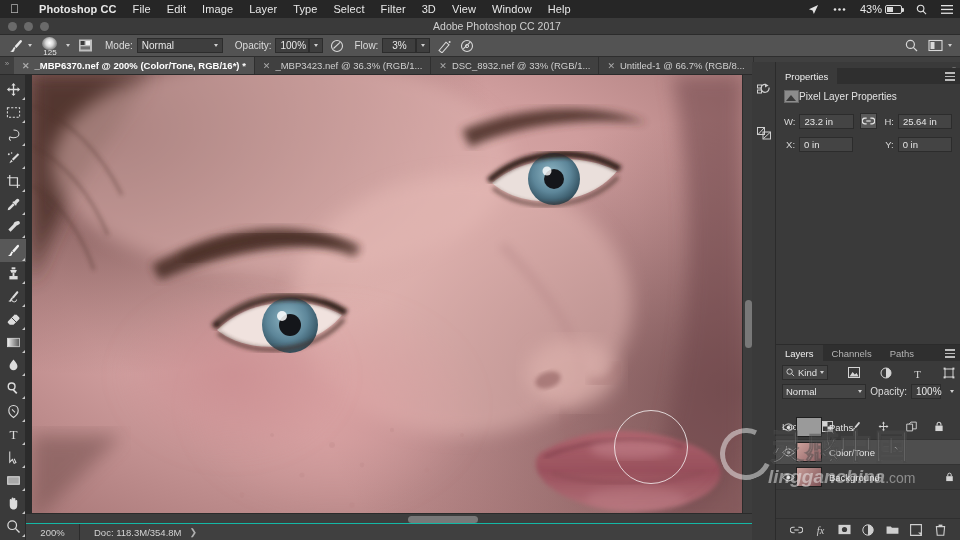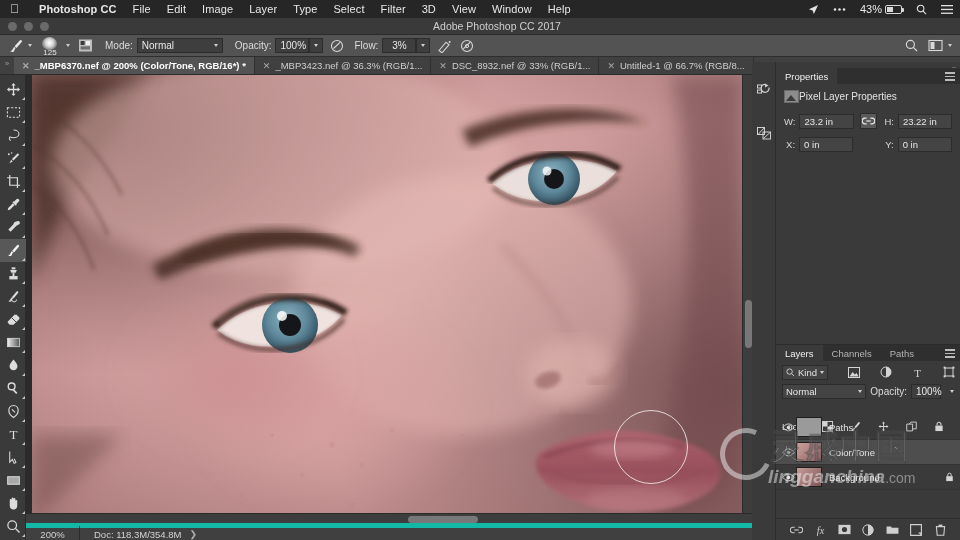--- a/index.html
+++ b/index.html
@@ -76,21 +76,21 @@
     background:#c49a9a; }
   .vscroll { position:absolute; right:0px; top:0; width:10px; height:448px; background:#3d3d3d;
     border-left:1px solid #2b2b2b; }
   .vthumb { position:absolute; left:2px; top:225px; width:7px; height:48px; border-radius:4px;
     background:#787878; }
   .hscroll { position:absolute; left:0; bottom:17px; width:726px; height:10px; background:#3d3d3d;
     border-top:1px solid #2b2b2b; }
   .hthumb { position:absolute; top:2px; left:382px; width:70px; height:7px; border-radius:4px;
     background:#787878; }
   .statusbar { position:absolute; left:0; bottom:0; width:726px; height:17px; background:#404040;
-    border-top:5px solid #14b8a6; display:flex; align-items:center; color:#d2d2d2; font-size:9.5px; }
+    border-top:1px solid #14b8a6; display:flex; align-items:center; color:#d2d2d2; font-size:9.5px; }
   .statusbar .zoomv { width:54px; text-align:center; border-right:1px solid #2b2b2b; line-height:17px; }
   .statusbar .doc { padding-left:14px; }
   .statusbar .arw { margin-left:8px; color:#b0b0b0; font-size:9px; }
   .brushcursor { position:absolute; width:74px; height:74px; border-radius:50%;
     border:1px solid rgba(255,255,255,.75); pointer-events:none; }
 
   
   .dockstrip { position:absolute; left:752px; top:62px; width:24px; height:478px;
     background:#3a3a3a; border-right:1px solid #2b2b2b; }
   .dockstrip .di { width:24px; height:30px; display:flex; align-items:center; justify-content:center; }
@@ -114,21 +114,21 @@
   .propgrid { padding:8px 8px 0 8px; }
   .pline { display:flex; align-items:center; margin-bottom:7px; }
   .pline .k { color:#d8d8d8; font-size:9.5px; width:13px; text-align:right; margin-right:4px; }
   .pline .v { background:#444; border:1px solid #2c2c2c; height:15px; width:62px;
     color:#e6e6e6; font-size:9.5px; line-height:13px; padding:0 4px; }
   .linkbtn { width:20px; height:16px; background:#5a5a5a; border:1px solid #2c2c2c; margin:0 6px;
     display:flex; align-items:center; justify-content:center; }
 
   .layerspanel { position:absolute; left:776px; top:344px; width:184px; height:196px;
     background:#3a3a3a; border-top:1px solid #2b2b2b; }
-  .filterrow { display:flex; align-items:flex-start; padding:4px 6px; gap:20px; }
+  .filterrow { display:flex; align-items:center; padding:4px 6px; gap:20px; }
   .kindsel { background:#444; border:1px solid #2c2c2c; height:15px; width:74px; display:flex;
     align-items:center; padding:0 3px; color:#e0e0e0; font-size:9.5px; gap:3px; }
   .filterrow .fi { width:13px; height:14px; display:flex; align-items:center; justify-content:center; }
   .toggleknob { width:9px; height:9px; border-radius:50%; background:#cfcfcf; margin-left:1px; }
   .bmrow { display:flex; align-items:center; padding:0 6px 4px 6px; gap:4px; }
   .bmsel { background:#444; border:1px solid #2c2c2c; height:15px; width:94px; display:flex;
     align-items:center; justify-content:space-between; padding:0 3px; color:#e6e6e6; font-size:9.5px; }
   .lockrow { display:flex; align-items:center; padding:0 6px 4px 6px; gap:17px;
     color:#d8d8d8; font-size:9.5px;margin-top:16px; }
   .lockrow .li { width:11px; height:12px; display:flex; align-items:center; justify-content:center; }
@@ -651,21 +651,21 @@
         <div class="pline">
           <span class="k">W:</span>
           <span class="v">23.2 in</span>
           <span class="linkbtn">
             <svg width="13" height="8" viewBox="0 0 14 8">
                 <path d="M5 1H3.2a3 3 0 0 0 0 6H5M9 1h1.8a3 3 0 0 1 0 6H9" fill="none" stroke="#e6e6e6" stroke-width="1.3"></path>
                 <line x1="4.6" y1="4" x2="9.4" y2="4" stroke="#e6e6e6" stroke-width="1.3"></line>
               </svg>
           </span>
           <span class="k">H:</span>
-          <span class="v">23.22 in</span>
+          <span class="v">25.64 in</span>
         </div>
         <div class="pline">
           <span class="k">X:</span>
           <span class="v">0 in</span>
           <span class="linkbtn" style="background:transparent;border:none"></span>
           <span class="k">Y:</span>
           <span class="v">0 in</span>
         </div>
       </div>
     </div>

